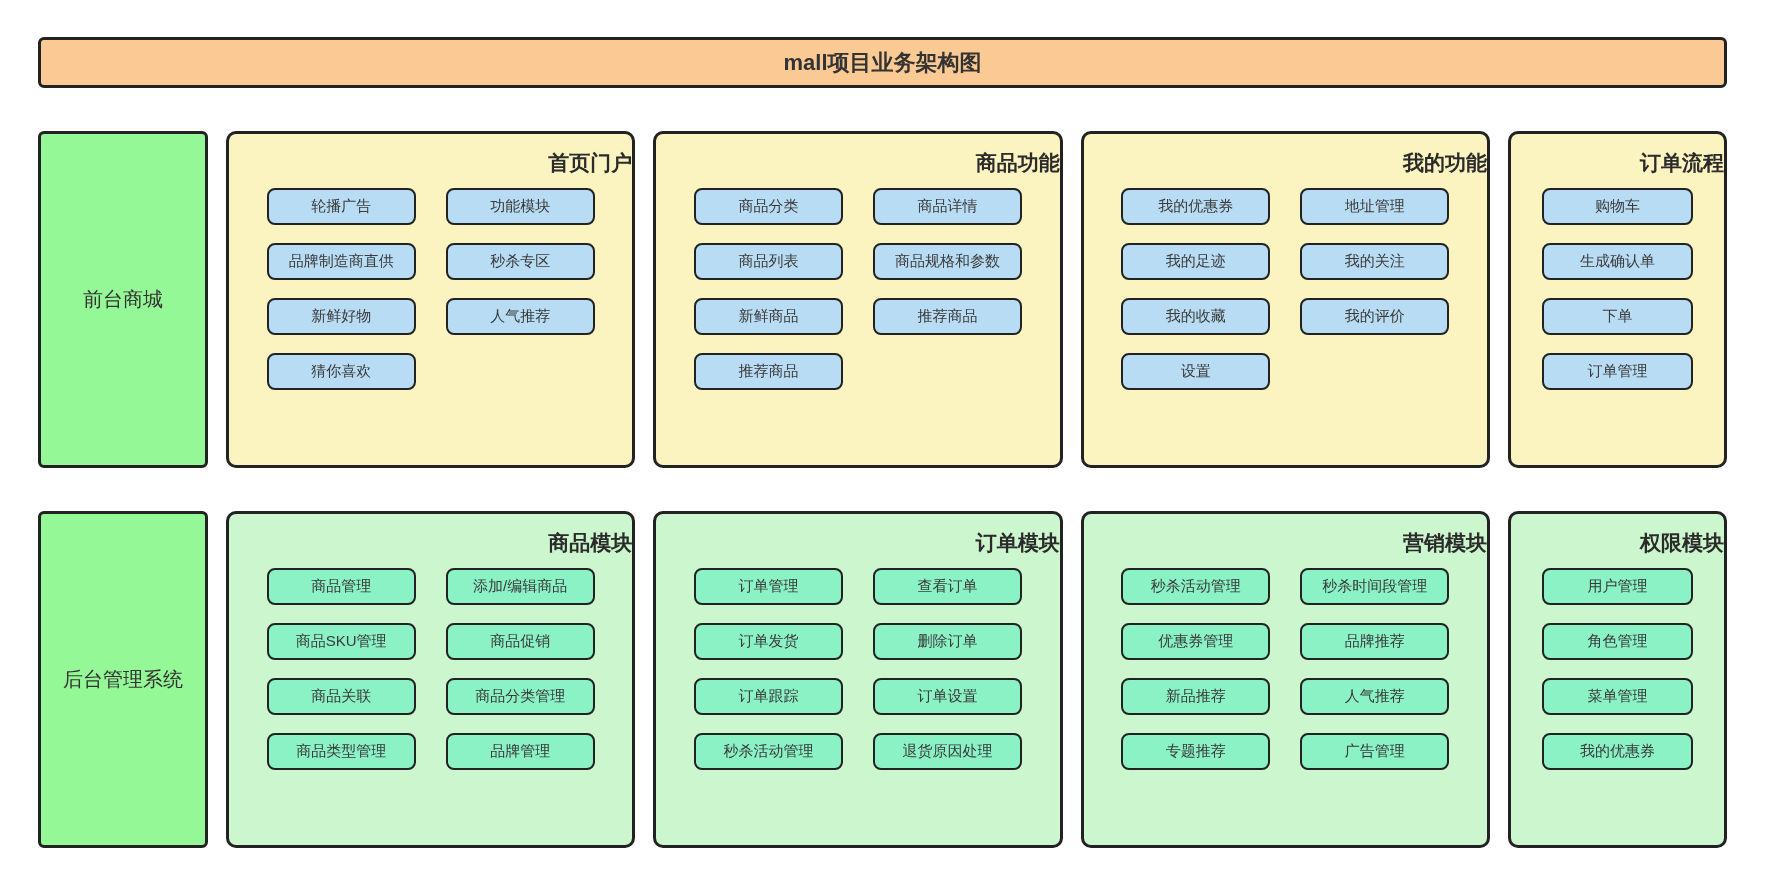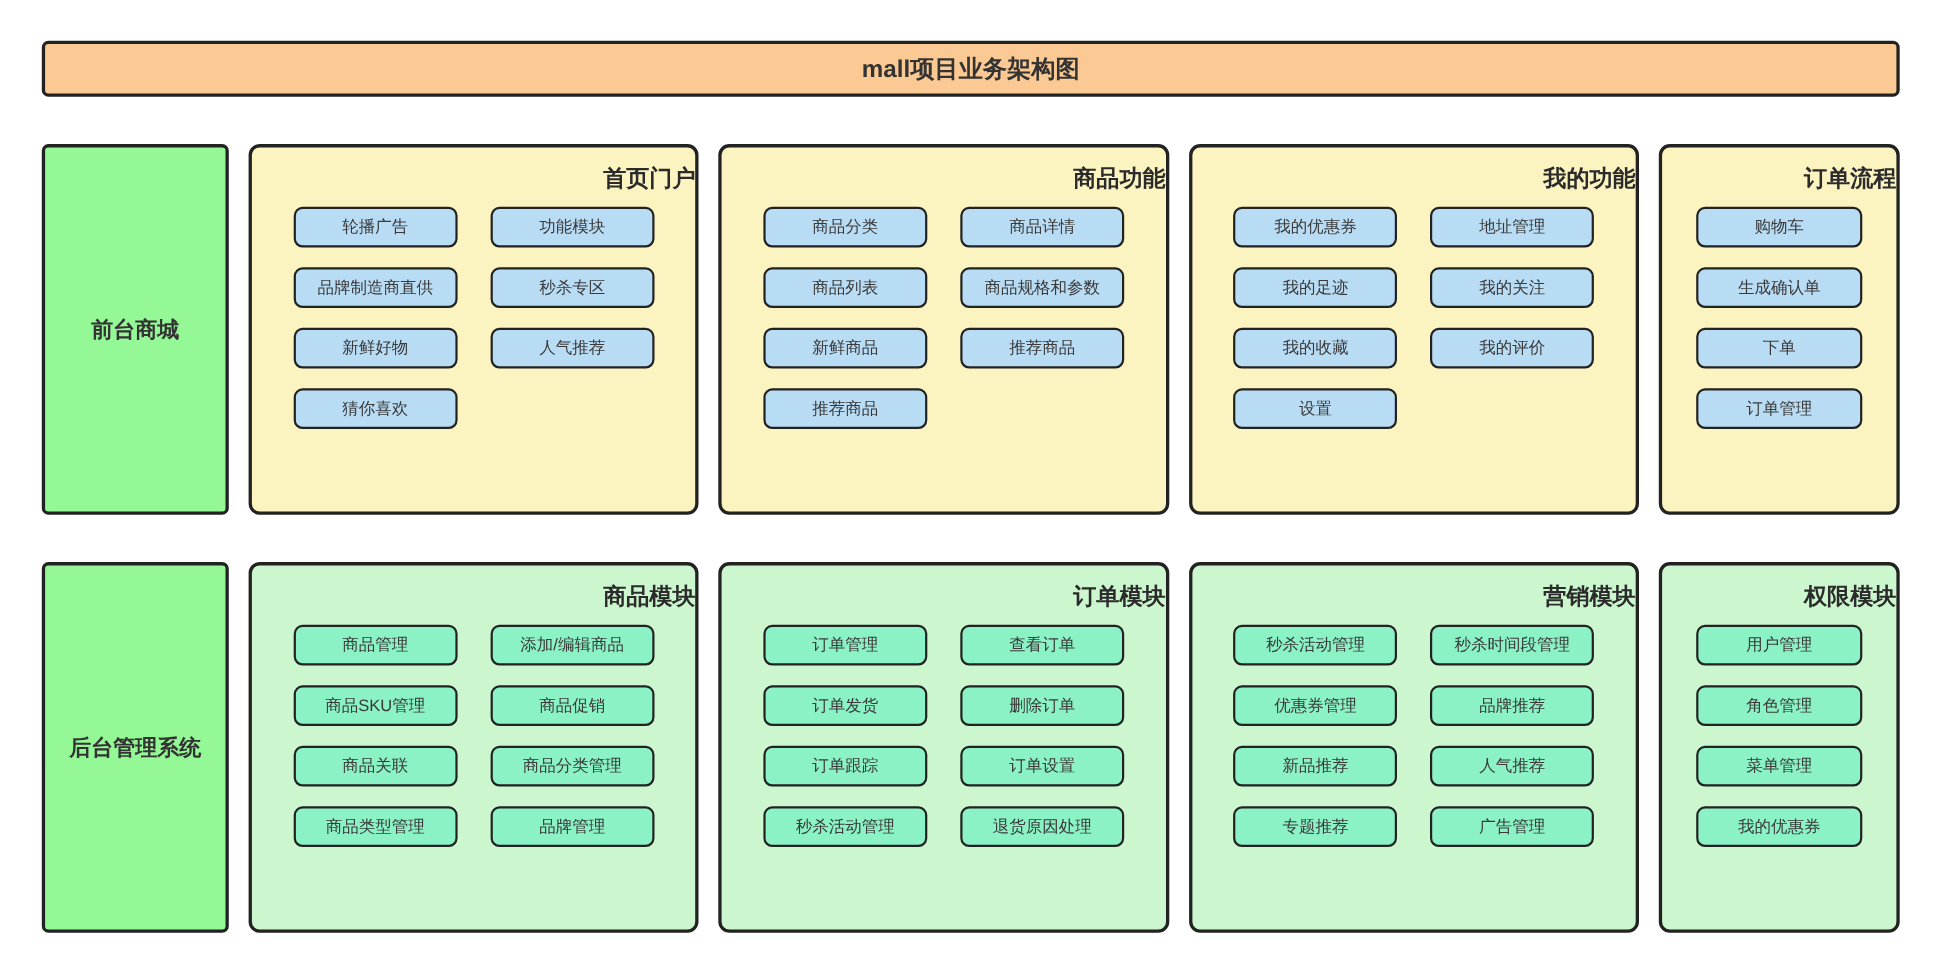--- a/index.html
+++ b/index.html
@@ -38,21 +38,21 @@
   .side-label {
     flex: 0 0 170px;
     box-sizing: border-box;
     border: 3px solid var(--border, #222222);
     border-radius: 6px;
     background: var(--side-label-bg, #94f896);
     display: flex;
     align-items: center;
     justify-content: center;
     font-size: 20px;
-    font-weight: bold;
+    font-weight: normal;
     color: #333333;
   }
   .panel {
     flex: 1 1 0;
     box-sizing: border-box;
     border: 3px solid var(--border, #222222);
     border-radius: 10px;
     padding-top: 12px;
   }
   .panel.narrow {

